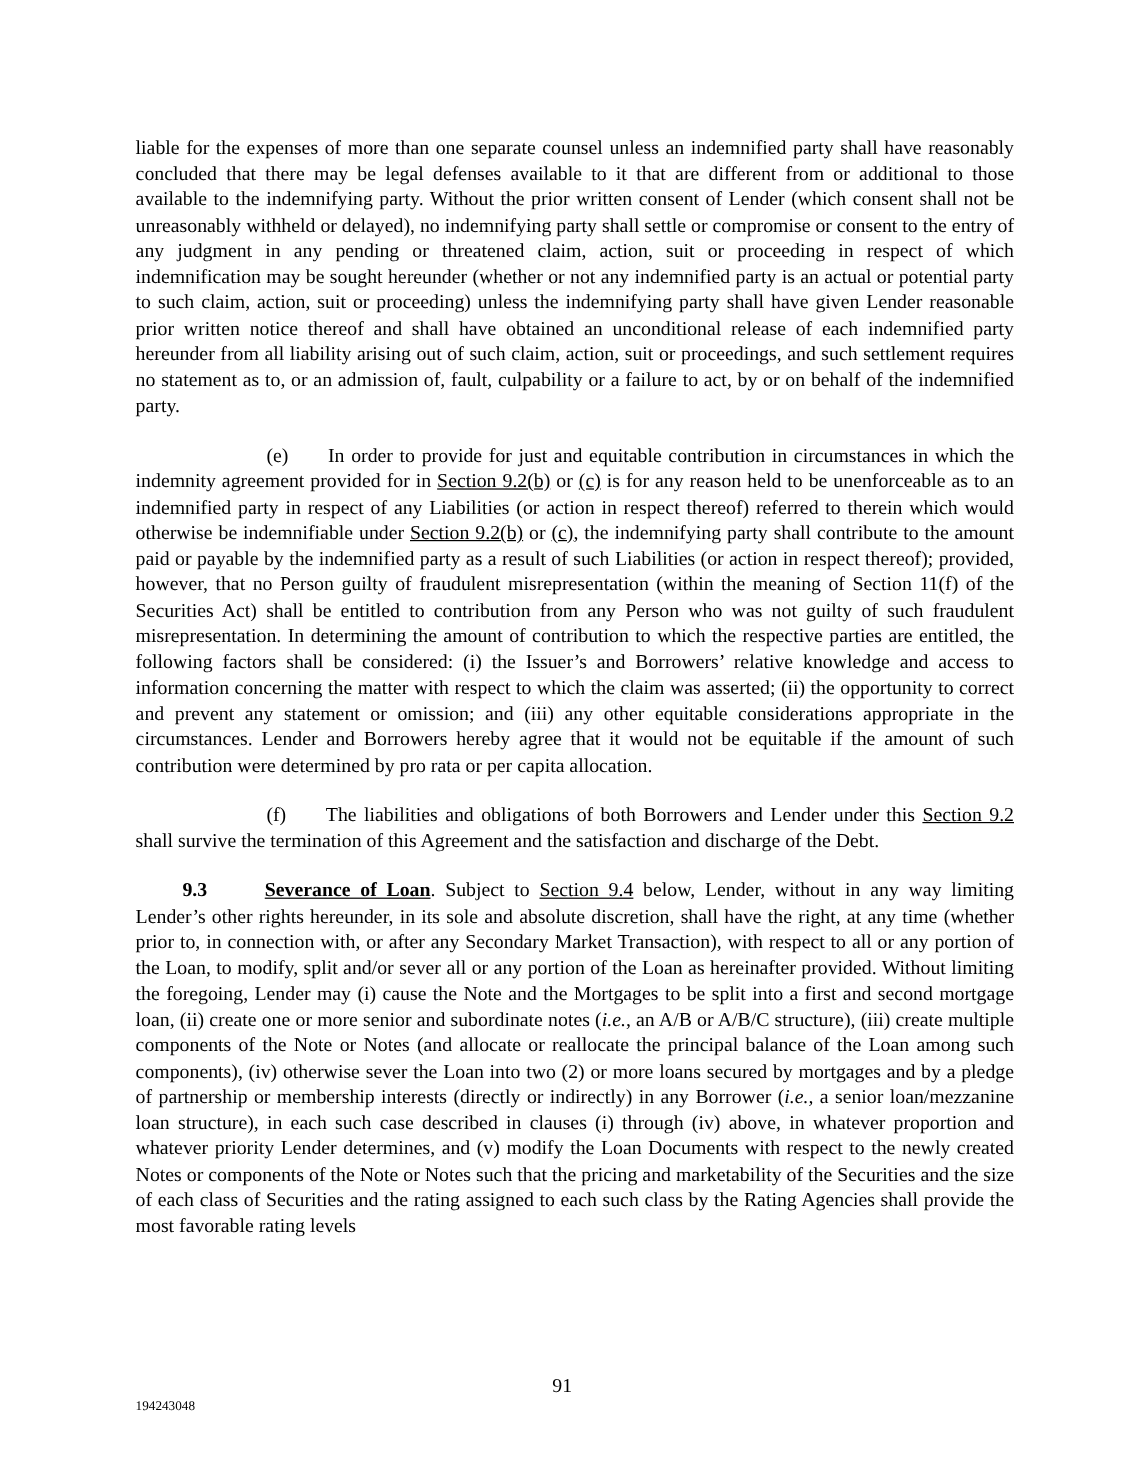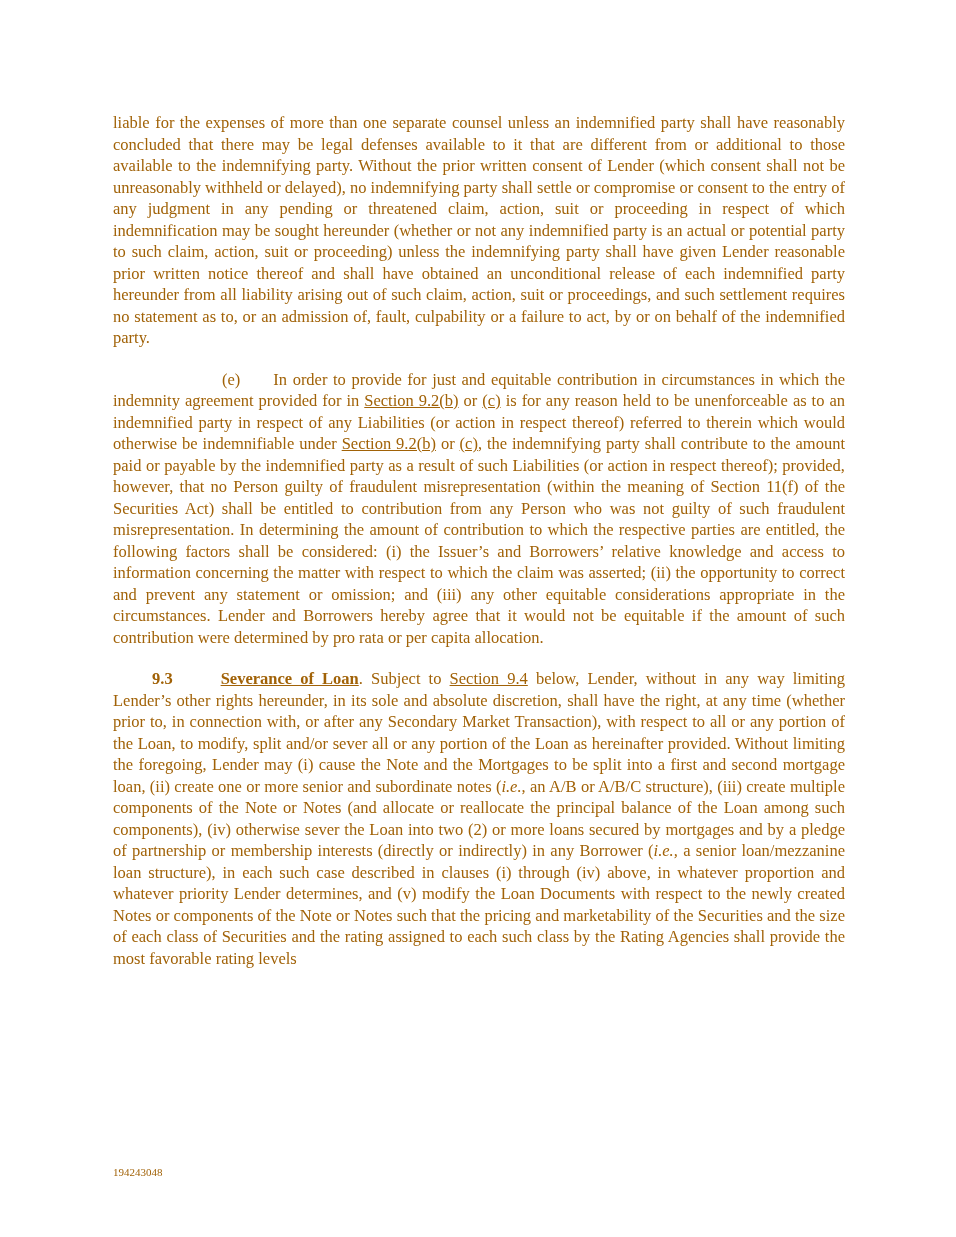--- a/index.html
+++ b/index.html
@@ -5,21 +5,21 @@
   html, body {
     margin: 0;
     padding: 0;
     background: #ffffff;
   }
   .page {
     position: relative;
     width: 937px;
     height: 1237px;
     background: #ffffff;
-    color: #a16207;
+    color: #000000;
     font-family: "Liberation Serif", "DejaVu Serif", serif;
     font-size: 16.5px;
     line-height: 21.5px;
     overflow: hidden;
   }
   .doc-body {
     position: absolute;
     left: 113px;
     top: 112px;
     width: 732px;
@@ -56,16 +56,18 @@
     line-height: 13px;
   }
 </style>
 </head>
 <body>
 
 <div class="page">
   <div class="doc-body">
     <p class="para flush"><span class="">liable for the expenses of more than one separate counsel unless an indemnified party shall have reasonably concluded that there may be legal defenses available to it that are different from or additional to those available to the indemnifying party.  Without the prior written consent of Lender (which consent shall not be unreasonably withheld or delayed), no indemnifying party shall settle or compromise or consent to the entry of any judgment in any pending or threatened claim, action, suit or proceeding in respect of which indemnification may be sought hereunder (whether or not any indemnified party is an actual or potential party to such claim, action, suit or proceeding) unless the indemnifying party shall have given Lender reasonable prior written notice thereof and shall have obtained an unconditional release of each indemnified party hereunder from all liability arising out of such claim, action, suit or proceedings, and such settlement requires no statement as to, or an admission of, fault, culpability or a failure to act, by or on behalf of the indemnified party.</span></p>
     <p class="para letter"><span class="">(e)</span><span class="tab tab1"></span><span class="">In order to provide for just and equitable contribution in circumstances in which the indemnity agreement provided for in </span><span class="u ">Section 9.2(b)</span><span class=""> or </span><span class="u ">(c)</span><span class=""> is for any reason held to be unenforceable as to an indemnified party in respect of any Liabilities (or action in respect thereof) referred to therein which would otherwise be indemnifiable under </span><span class="u ">Section 9.2(b)</span><span class=""> or </span><span class="u ">(c)</span><span class="">, the indemnifying party shall contribute to the amount paid or payable by the indemnified party as a result of such Liabilities (or action in respect thereof); provided, however, that no Person guilty of fraudulent misrepresentation (within the meaning of Section 11(f) of the Securities Act) shall be entitled to contribution from any Person who was not guilty of such fraudulent misrepresentation.  In determining the amount of contribution to which the respective parties are entitled, the following factors shall be considered: (i) the Issuer’s and Borrowers’ relative knowledge and access to information concerning the matter with respect to which the claim was asserted; (ii) the opportunity to correct and prevent any statement or omission; and (iii) any other equitable considerations appropriate in the circumstances.  Lender and Borrowers hereby agree that it would not be equitable if the amount of such contribution were determined by pro rata or per capita allocation.</span></p>
+    <p class="para letter"><span class="">(f)</span><span class="tab tab1"></span><span class="">The liabilities and obligations of both Borrowers and Lender under this </span><span class="u ">Section 9.2</span><span class=""> shall survive the termination of this Agreement and the satisfaction and discharge of the Debt.</span></p>
     <p class="para section"><span class="b ">9.3</span><span class="tab tab2"></span><span class="b u ">Severance of Loan</span><span class="">.  Subject to </span><span class="u ">Section 9.4</span><span class=""> below, Lender, without in any way limiting Lender’s other rights hereunder, in its sole and absolute discretion, shall have the right, at any time (whether prior to, in connection with, or after any Secondary Market Transaction), with respect to all or any portion of the Loan, to modify, split and/or sever all or any portion of the Loan as hereinafter provided.  Without limiting the foregoing, Lender may (i) cause the Note and the Mortgages to be split into a first and second mortgage loan, (ii) create one or more senior and subordinate notes (</span><span class="i ">i.e.</span><span class="">, an A/B or A/B/C structure), (iii) create multiple components of the Note or Notes (and allocate or reallocate the principal balance of the Loan among such components), (iv) otherwise sever the Loan into two (2) or more loans secured by mortgages and by a pledge of partnership or membership interests (directly or indirectly) in any Borrower (</span><span class="i ">i.e.,</span><span class=""> a senior loan/mezzanine loan structure), in each such case described in clauses (i) through (iv) above, in whatever proportion and whatever priority Lender determines, and (v) modify the Loan Documents with respect to the newly created Notes or components of the Note or Notes such that the pricing and marketability of the Securities and the size of each class of Securities and the rating assigned to each such class by the Rating Agencies shall provide the most favorable rating levels</span></p>
   </div>
+  <div class="page-number">91</div>
   <div class="doc-id">194243048</div>
 </div>
 
 </body></html>

